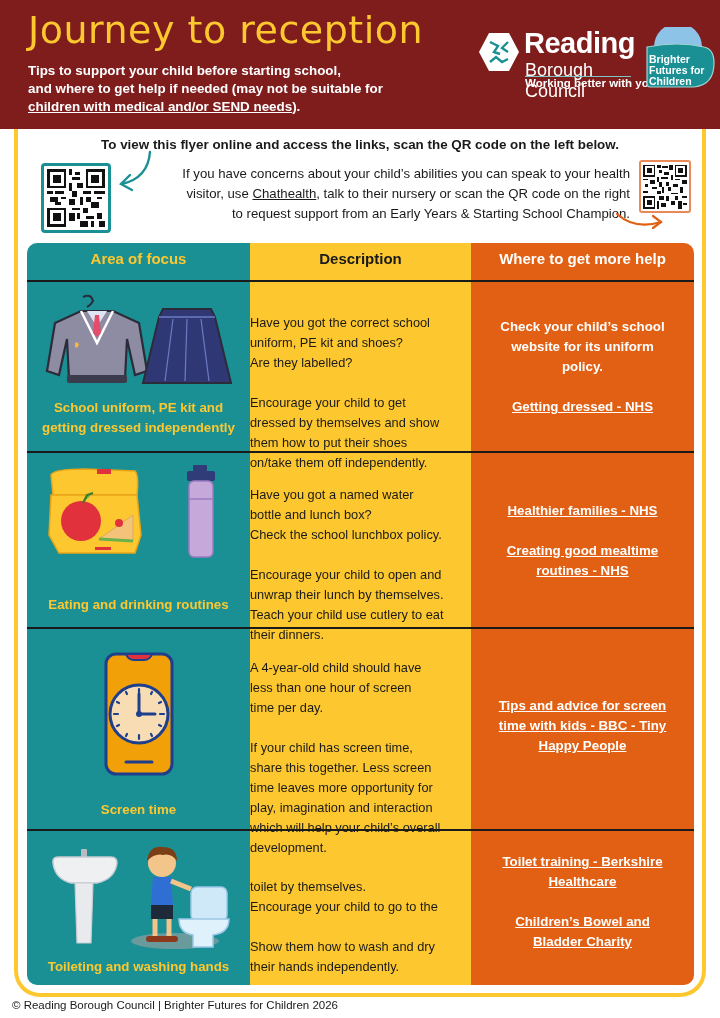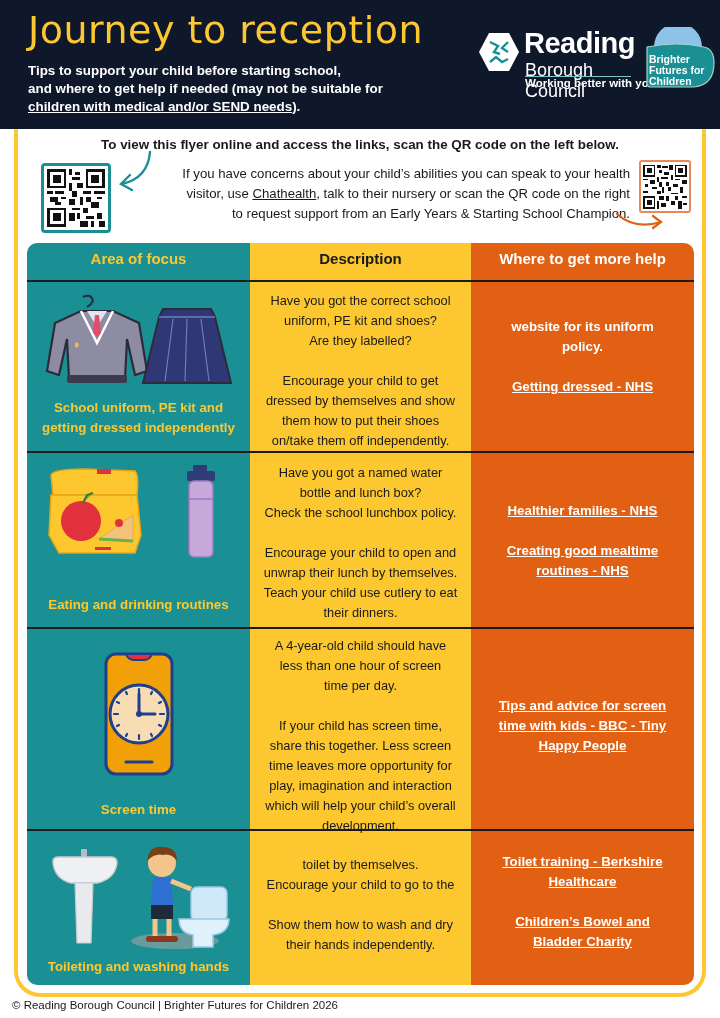--- a/index.html
+++ b/index.html
@@ -1,19 +1,19 @@
 <!DOCTYPE html>
 <html><head>
 <meta charset="utf-8">
 <style>
   * { box-sizing: border-box; margin: 0; padding: 0; }
   html, body { width: 720px; height: 1018px; background: #ffffff; overflow: hidden; }
   body { font-family: "Liberation Sans", "DejaVu Sans", sans-serif; position: relative; }
 
-  .header { position: absolute; left: 0; top: 0; width: 720px; height: 129px; background: #0f172a; }
+  .header { position: absolute; left: 0; top: 0; width: 720px; height: 129px; background: #7f1d1d; }
   .title { position: absolute; left: 28px; top: 8px; font-family: "DejaVu Sans", sans-serif; font-size: 38px; color: #fdc82f; font-weight: normal; letter-spacing: 0.5px; }
   .subtitle { position: absolute; left: 28px; top: 62px; width: 400px; color: #ffffff; font-size: 13.4px; font-weight: bold; line-height: 18px; }
   .subtitle u { text-decoration: underline; }
 
   .rbc-logo { position: absolute; left: 478px; top: 30px; width: 160px; height: 60px; }
   .rbc-hex { position: absolute; left: 0; top: 2px; width: 42px; height: 40px; }
   .rbc-name { position: absolute; left: 46px; top: -3px; color: #fff; font-size: 29px; font-weight: bold; letter-spacing: -0.5px; }
   .rbc-sub { position: absolute; left: 47px; top: 30px; color: #fff; font-size: 18px; }
   .rbc-line { position: absolute; left: 47px; top: 46px; width: 106px; height: 1px; background: #7cc6c8; }
   .rbc-tag { position: absolute; left: 47px; top: 47px; color: #fff; font-size: 11.5px; font-weight: bold; white-space: nowrap; }
@@ -34,21 +34,21 @@
 
   .table { position: absolute; left: 27px; top: 243px; width: 667px; height: 742px; border-radius: 10px; overflow: hidden; }
   .col { position: absolute; top: 0; height: 742px; }
   .col-a { left: 0; width: 223px; background: #1b9094; }
   .col-b { left: 223px; width: 221px; background: #fdc82f; }
   .col-c { left: 444px; width: 223px; background: #e26013; }
   .head-cell { position: absolute; top: 0; height: 38px; line-height: 32px; text-align: center; font-size: 15px; font-weight: bold; }
   .divider { position: absolute; left: 0; width: 667px; height: 2px; background: #1a1a1a; }
 
   .area-label { position: absolute; left: 0; width: 223px; text-align: center; color: #fdc82f; font-size: 13.3px; font-weight: bold; line-height: 20px; }
-  .desc { position: absolute; left: 223px; width: 221px; text-align: center; color: #1a1a1a; font-size: 12.8px; line-height: 20px; }
+  .desc { position: absolute; left: 223px; width: 221px; color: #1a1a1a; font-size: 12.8px; line-height: 20px; margin-top: 22px; }
   .desc p + p { margin-top: 20px; }
   .help { position: absolute; left: 444px; width: 223px; text-align: center; color: #ffffff; font-size: 13.3px; font-weight: bold; line-height: 20px; }
   .help a { color: #fff; text-decoration: underline; display: block; }
   .help p { display: block; }
   .help .gap { height: 20px; }
 
   .illus { position: absolute; }
 
   .footer { position: absolute; left: 12px; top: 999px; font-size: 11.5px; color: #1a1a1a; }
 </style>
@@ -166,20 +166,21 @@
     </p>
     <p>
       <span style="display:block">Encourage your child to get</span>
       <span style="display:block">dressed by themselves and show</span>
       <span style="display:block">them how to put their shoes</span>
       <span style="display:block">on/take them off independently.</span>
     </p>
   </div>
   <div class="help" style="top:74px">
     <p>
+      <span style="display:block">Check your child’s school</span>
       <span style="display:block">website for its uniform</span>
       <span style="display:block">policy.</span>
     </p>
     <div class="gap"></div>
     <a>Getting dressed - NHS</a>
   </div>
 
   <svg class="illus" style="left:18px;top:222px" width="200" height="100" viewBox="0 0 200 100">
     <path d="M6 10 Q8 4 40 4 L90 6 Q94 10 92 30 L8 30 Z" fill="#fdc82f" stroke="#e8a418" stroke-width="1.5"></path>
     <rect x="52" y="4" width="14" height="5" fill="#e0313c"></rect>

